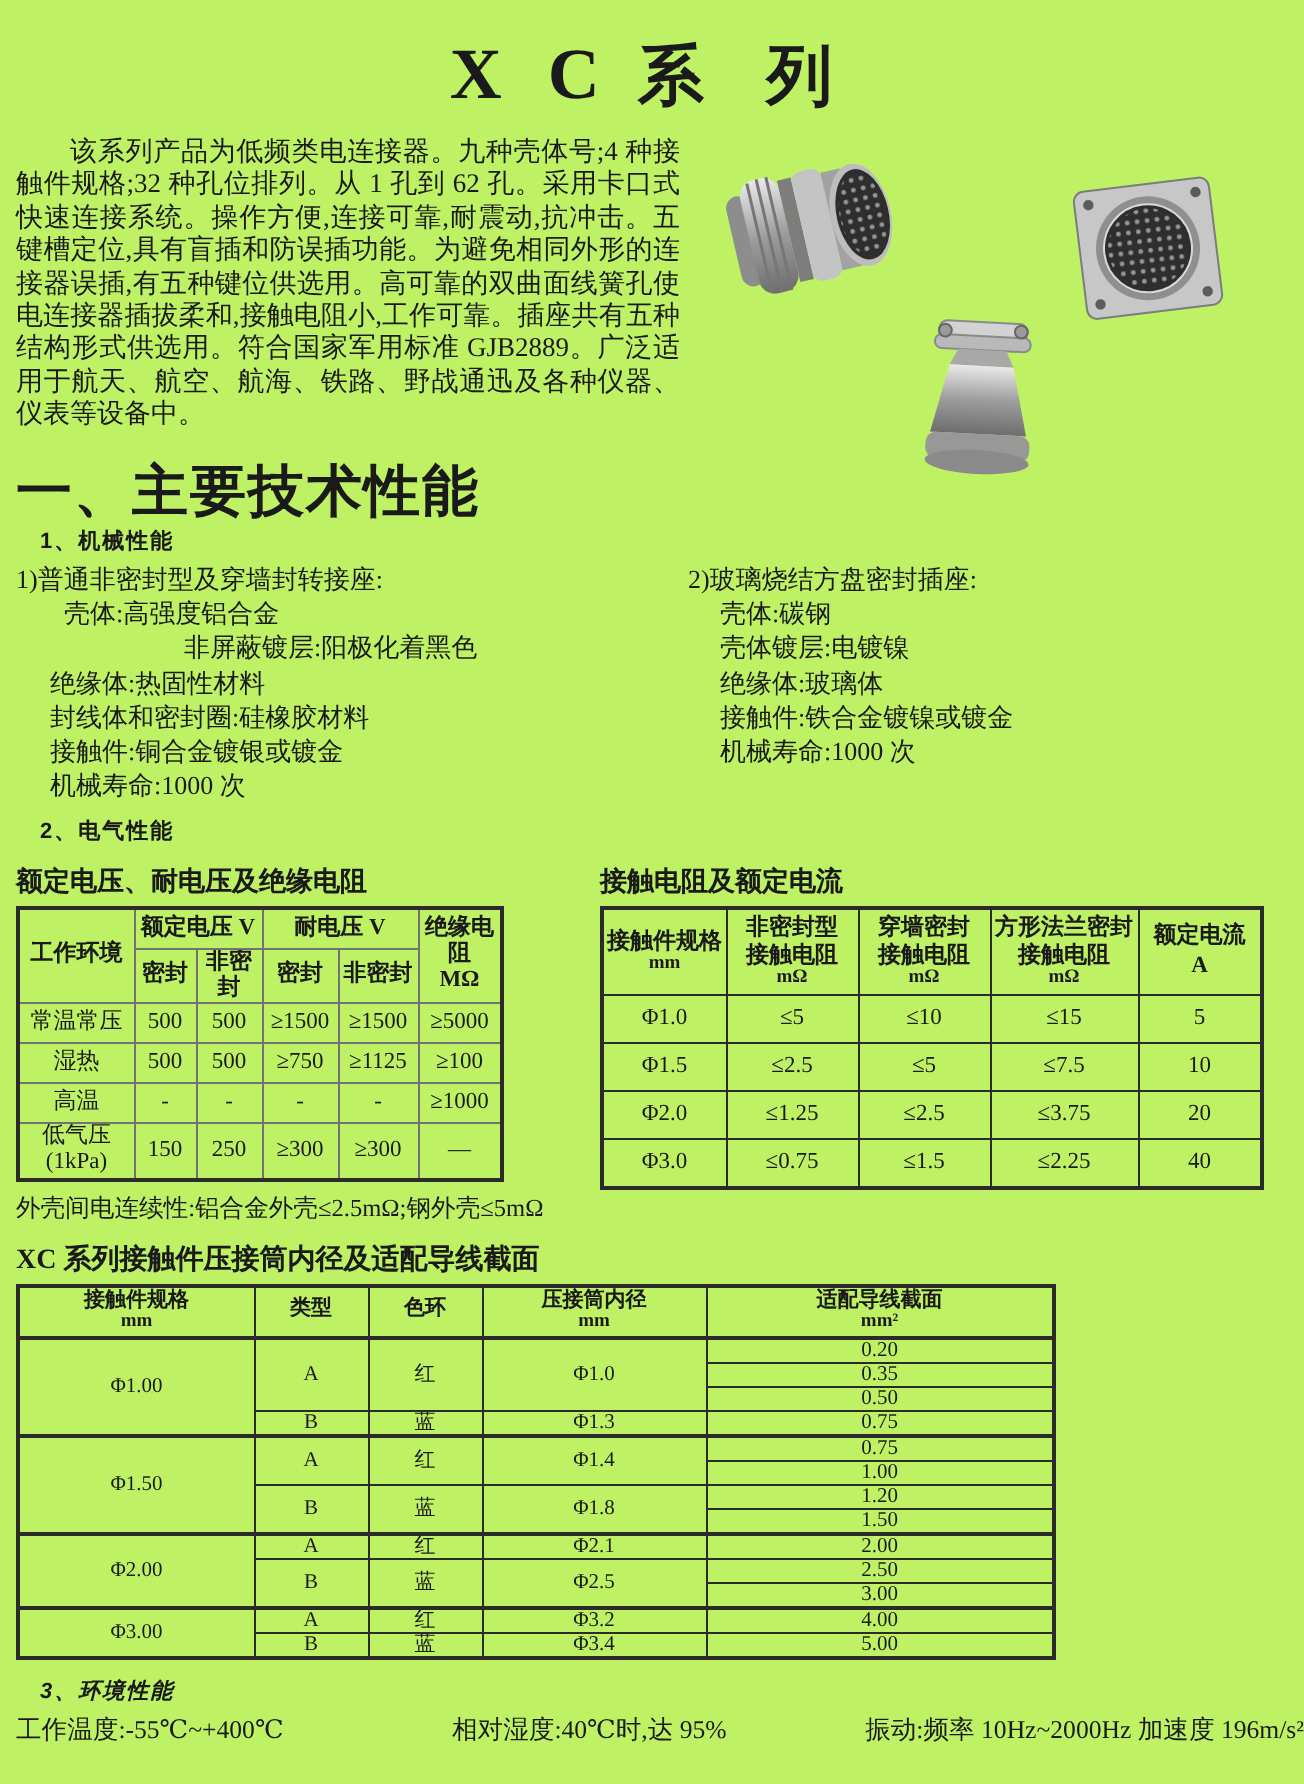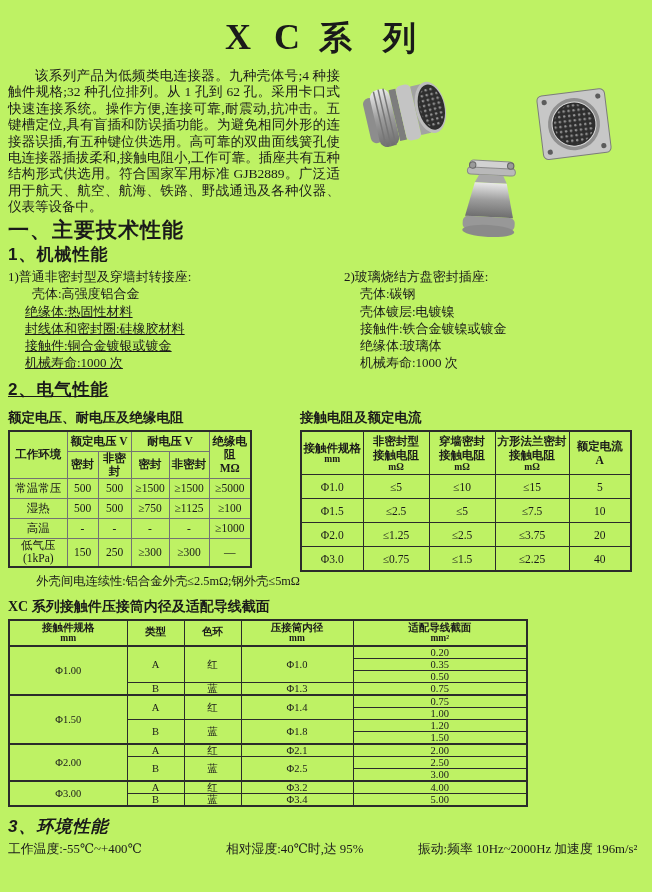--- a/index.html
+++ b/index.html
@@ -11,61 +11,61 @@
   .t-cn{font-family:"Liberation Sans","DejaVu Sans",sans-serif;font-size:33px;font-weight:900;letter-spacing:11px;margin-left:12px;}
   
   .intro-row{margin-top:8px;padding:0 8px;}
   .intro{width:332px;margin:0 0 2px 0;font-size:13.5px;line-height:16.4px;text-align:justify;text-indent:2em;}
   .photos{position:absolute;right:6px;top:68px;width:305px;height:176px;}
   .ph{position:absolute;}
   .ph-plug{left:22px;top:5px;}
   .ph-square{left:192px;top:15px;}
   .ph-shell{left:112px;top:86px;}
   
-  .h-main{margin:2px 0 0 8px;font-family:Liberation Sans, sans-serif;
-          font-size:21px;font-weight:900;line-height:1.15;letter-spacing:1px;}
-  .h-sub{margin:3px 0 3px 8px;font-family:"Liberation Sans","DejaVu Sans",sans-serif;
-         font-size:17px;font-weight:900;line-height:1.2;letter-spacing:1px;}
-  .h-elec{margin-top:9px;text-decoration:underline;}
+  .h-main{margin:14px 0 0 8px;font-family:Liberation Sans, sans-serif;
+          font-size:28px;font-weight:900;line-height:1.15;letter-spacing:1px;}
+  .h-sub{margin:3px 0 3px 20px;font-family:"Liberation Sans","DejaVu Sans",sans-serif;
+         font-size:11px;font-weight:900;line-height:1.2;letter-spacing:1px;}
+  .h-elec{margin-top:9px;}
   .h-env{margin-top:10px;font-style:italic;}
   
   .mech-cols{display:flex;padding:0 0 0 8px;}
   .mech-left{width:336px;flex:none;}
   .mech-right{flex:1;}
   .mline{font-size:13px;line-height:17.2px;white-space:nowrap;}
   .ind-a{padding-left:24px;}
   .ind-b{padding-left:84px;}
-  .ind-c{padding-left:17px;text-decoration:underline;}
+  .ind-c{padding-left:17px;}
   .ind-r{padding-left:16px;}
   
   table{border-collapse:collapse;table-layout:fixed;}
   .tbl-caption{font-size:13.5px;font-weight:700;margin:5px 0 3px;}
   .elec-row{display:flex;padding:0 8px;margin-top:0;}
   .elec-left{width:292px;flex:none;}
   .elec-right{flex:1;}
   .t1{width:242px;font-size:11.5px;border:2px solid #2b2b2b;}
   .t1 td{border:1px solid #737373;text-align:center;padding:0 1px;height:19px;line-height:1.15;overflow:hidden;}
   .t1 .hd{font-weight:600;}
-  .t1-note{font-size:12.3px;margin-top:5px;white-space:nowrap;text-align:right;}
+  .t1-note{font-size:12.3px;margin-top:5px;white-space:nowrap;}
   .t2{width:330px;font-size:11.5px;border:2px solid #2b2b2b;}
   .t2 th,.t2 td{border:1px solid #2b2b2b;text-align:center;overflow:hidden;}
   .t2 th{font-weight:600;padding:2px 0;line-height:1.25;}
   .t2 td{height:21px;}
   .wire-caption{margin:8px 0 3px 8px;font-size:14px;}
   .t3{width:518px;margin-left:8px;font-size:10.5px;border:2px solid #2b2b2b;}
   .t3 th,.t3 td{border:1px solid #2b2b2b;text-align:center;overflow:hidden;}
   .t3 th{font-weight:600;padding:1px 0;line-height:1.2;}
   .t3 td{height:11px;line-height:11px;padding:0 2px;}
   .t3 tr.grp td{border-top:2px solid #2b2b2b;}
   .unit{font-size:9.5px;line-height:1;}
   
   .env-row{display:flex;padding:0 0 0 8px;margin-top:4px;font-size:12.8px;line-height:16px;}
   .env-c0{width:218px;flex:none;}
   .env-c1{width:192px;flex:none;}
-  .env-c2{flex:1;white-space:nowrap;}
+  .env-c2{flex:1;white-space:nowrap;text-align:right;}
 </style>
 </head>
 <body>
 
 <div class="page">
 
   <h1 class="title"><span class="t-latin">X C</span><span class="t-cn">系 列</span></h1>
 
   <div class="intro-row">
     <p class="intro">该系列产品为低频类电连接器。九种壳体号;4 种接触件规格;32 种孔位排列。从 1 孔到 62 孔。采用卡口式快速连接系统。操作方便,连接可靠,耐震动,抗冲击。五键槽定位,具有盲插和防误插功能。为避免相同外形的连接器误插,有五种键位供选用。高可靠的双曲面线簧孔使电连接器插拔柔和,接触电阻小,工作可靠。插座共有五种结构形式供选用。符合国家军用标准 GJB2889。广泛适用于航天、航空、航海、铁路、野战通迅及各种仪器、仪表等设备中。</p>
@@ -124,31 +124,32 @@
     </svg>
   </div>
 
   <h2 class="h-main">一、主要技术性能</h2>
   <h3 class="h-sub">1、机械性能</h3>
 
   <div class="mech-cols">
     <div class="mech-left">
       <div class="mline">1)普通非密封型及穿墙封转接座:</div>
       <div class="mline ind-a">壳体:高强度铝合金</div>
+      <div class="mline ind-b">非屏蔽镀层:阳极化着黑色</div>
       <div class="mline ind-c">绝缘体:热固性材料</div>
       <div class="mline ind-c">封线体和密封圈:硅橡胶材料</div>
       <div class="mline ind-c">接触件:铜合金镀银或镀金</div>
       <div class="mline ind-c">机械寿命:1000 次</div>
     </div>
     <div class="mech-right">
       <div class="mline">2)玻璃烧结方盘密封插座:</div>
       <div class="mline ind-r">壳体:碳钢</div>
       <div class="mline ind-r">壳体镀层:电镀镍</div>
+      <div class="mline ind-r">绝缘体:玻璃体</div>
       <div class="mline ind-r">接触件:铁合金镀镍或镀金</div>
-      <div class="mline ind-r">绝缘体:玻璃体</div>
       <div class="mline ind-r">机械寿命:1000 次</div>
     </div>
   </div>
 
   <h3 class="h-sub h-elec">2、电气性能</h3>
 
   <div class="elec-row">
     <div class="elec-left">
       <div class="tbl-caption">额定电压、耐电压及绝缘电阻</div>
       <table class="t1">

